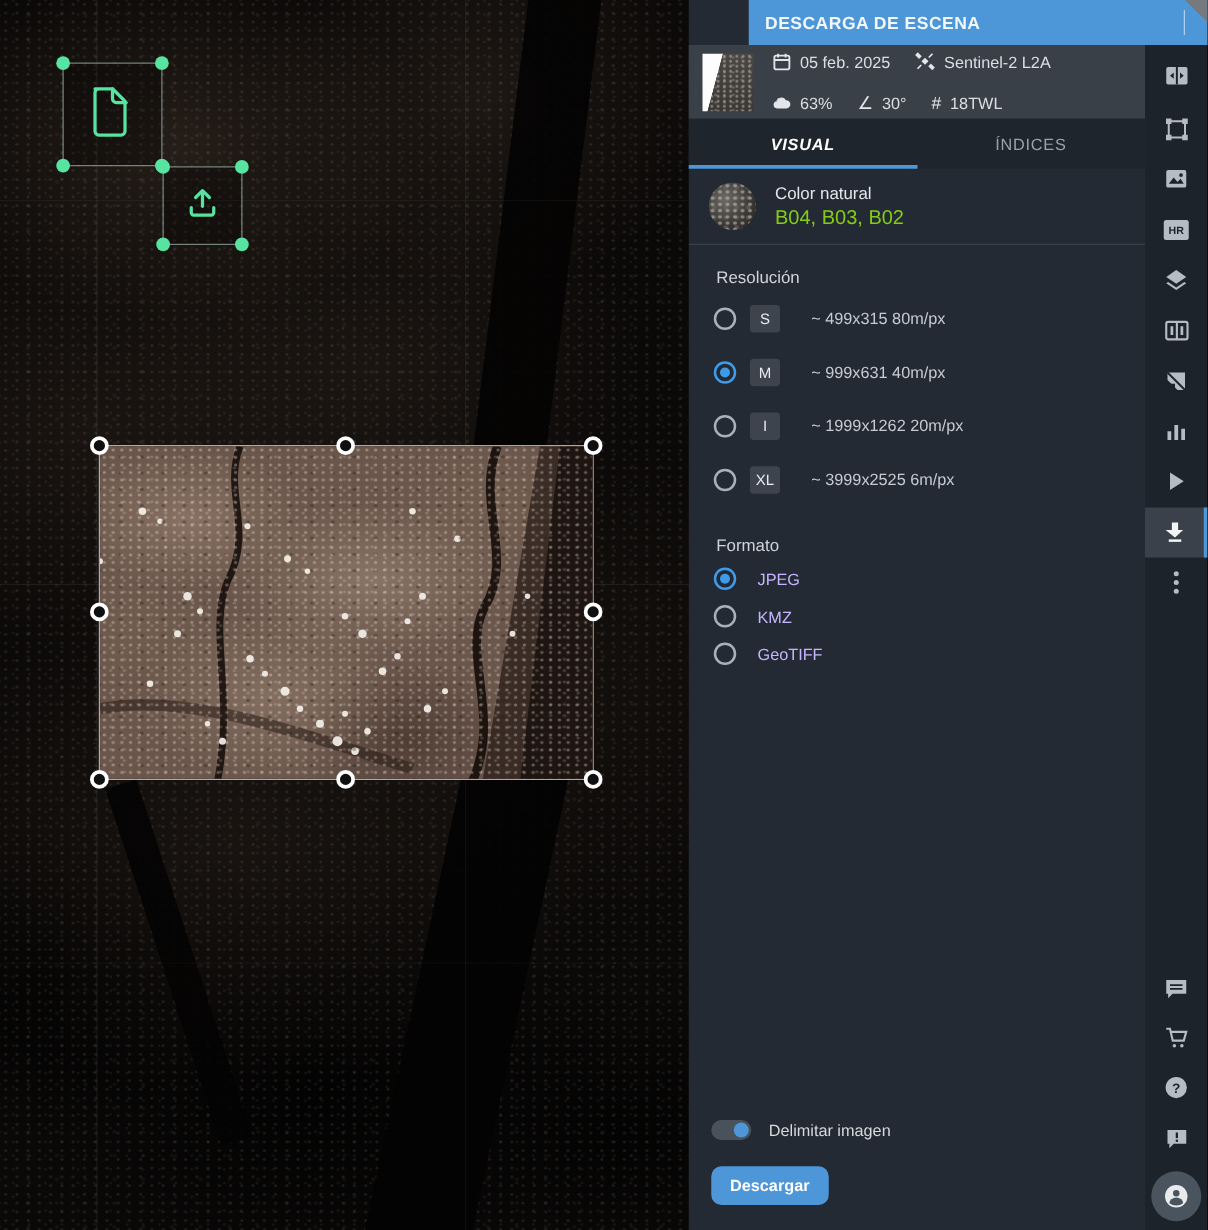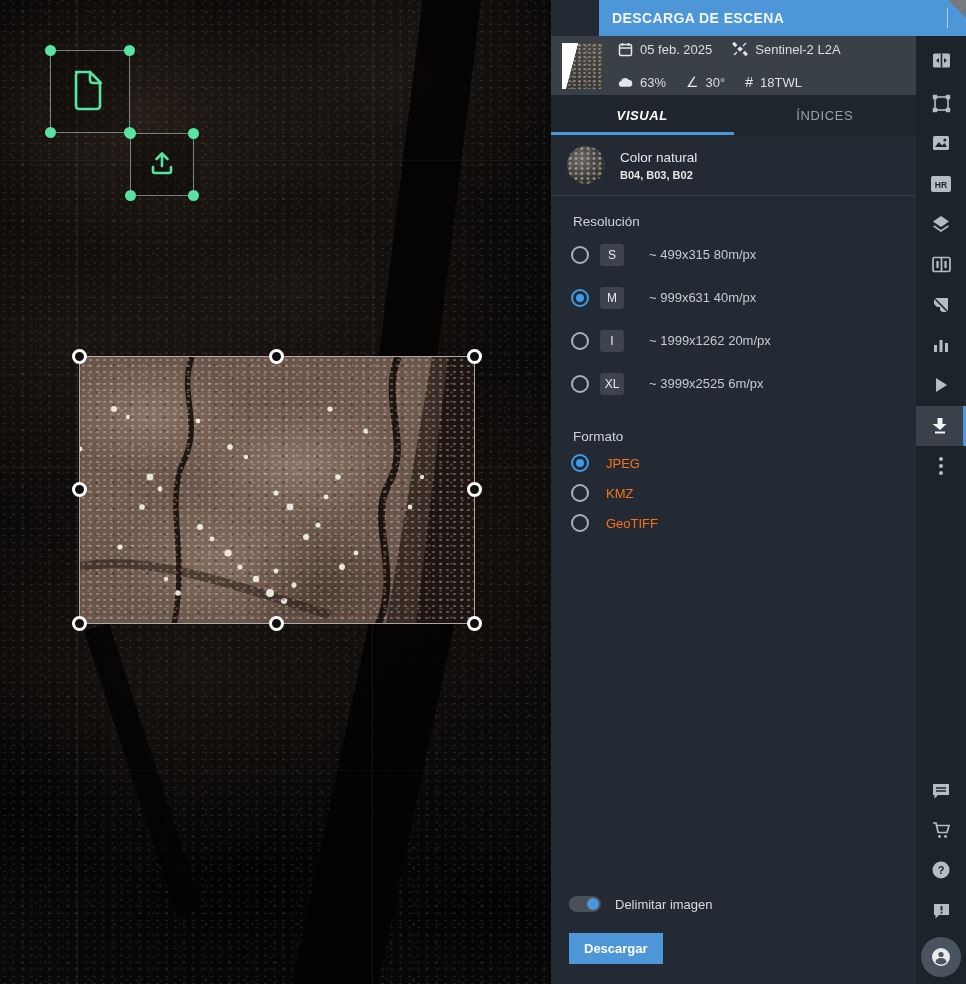--- a/index.html
+++ b/index.html
@@ -112,44 +112,44 @@
 
   .content { flex:1; display:flex; flex-direction:column; overflow:hidden; }
   .viz-row { display:flex; align-items:center; padding:11px 14px 11px 16px; border-bottom:1px solid #39404a; }
   .viz-thumb { width:38px; height:38px; border-radius:50%; flex:0 0 38px; margin-right:15px;
      background:
        radial-gradient(rgba(190,200,205,.55) 1.2px, transparent 2px),
        radial-gradient(rgba(120,100,85,.6) 1.5px, transparent 2.2px),
        radial-gradient(circle at 35% 35%, #6d6a66, #3a3733 60%, #24211e);
      background-size:6px 5px, 9px 8px, 100% 100%; }
   .viz-name { font-size:13.5px; color:#e3e6ea; margin-bottom:4px; }
-  .viz-bands { font-size:11px; color:#e5e5e5;font-weight:bold; }
+  .viz-bands { font-size:16px; color:#84cc16; }
 
   .section-label { font-size:13.5px; color:#cfd4da; padding:18px 0 4px 22px; }
   .opt-row { display:flex; align-items:center; height:43px; padding-left:20px; cursor:pointer; }
   .opt-row.fmt { height:30px; }
   .radio { width:18px; height:18px; border-radius:50%; border:2px solid #aab0b8; flex:0 0 18px;
            position:relative; background:transparent; }
   .radio.checked { border-color:#3d9be9; }
   .radio.checked::after { content:""; position:absolute; left:3px; top:3px; width:8px; height:8px;
                           border-radius:50%; background:#3d9be9; }
   .res-badge { min-width:24px; height:22px; margin-left:11px; padding:0 4px; background:#3d444d;
                border-radius:3px; display:flex; align-items:center; justify-content:center;
                font-size:12px; color:#e8eaed; }
   .opt-text { margin-left:25px; font-size:13px; color:#c6cbd1; }
-  .fmt-text { margin-left:17px; font-size:13px; color:#f97316; }
+  .fmt-text { margin-left:17px; font-size:13px; color:#c4b5fd; }
   .spacer { flex:1; }
 
   .footer { padding:0 0 20px 18px; }
   .toggle-row { display:flex; align-items:center; margin-bottom:21px; cursor:pointer; }
   .switch { width:32px; height:16px; border-radius:8px; background:#49525b; position:relative; flex:0 0 32px; }
   .switch .knob { position:absolute; right:2px; top:2px; width:12px; height:12px; border-radius:50%; background:#4d96d8; }
   .toggle-label { margin-left:14px; font-size:13px; color:#d6dade; }
   .dl-btn { display:inline-flex; align-items:center; justify-content:center; height:31px; padding:0 15px;
-            background:#4d96d8; border:none; border-radius:0; color:#fff; font-size:13px;
+            background:#4d96d8; border:none; border-radius:8px; color:#fff; font-size:13px;
             font-weight:bold; font-family:"Liberation Sans",sans-serif; cursor:pointer; }
 
   
   .toolbar { position:absolute; left:916px; top:0; width:50px; height:984px; background:#1d232b; z-index:4; }
   .tool { position:absolute; left:0; width:50px; height:40px; display:flex; align-items:center;
           justify-content:center; color:#b6bcc4; cursor:pointer; }
   .tool.active { background:#3a414b; border-right:3px solid #4d96d8; }
   .tool svg { display:block; }
   .avatar { position:absolute; left:5px; top:937px; width:40px; height:40px; border-radius:50%;
             background:#4a545e; display:flex; align-items:center; justify-content:center; cursor:pointer; }

